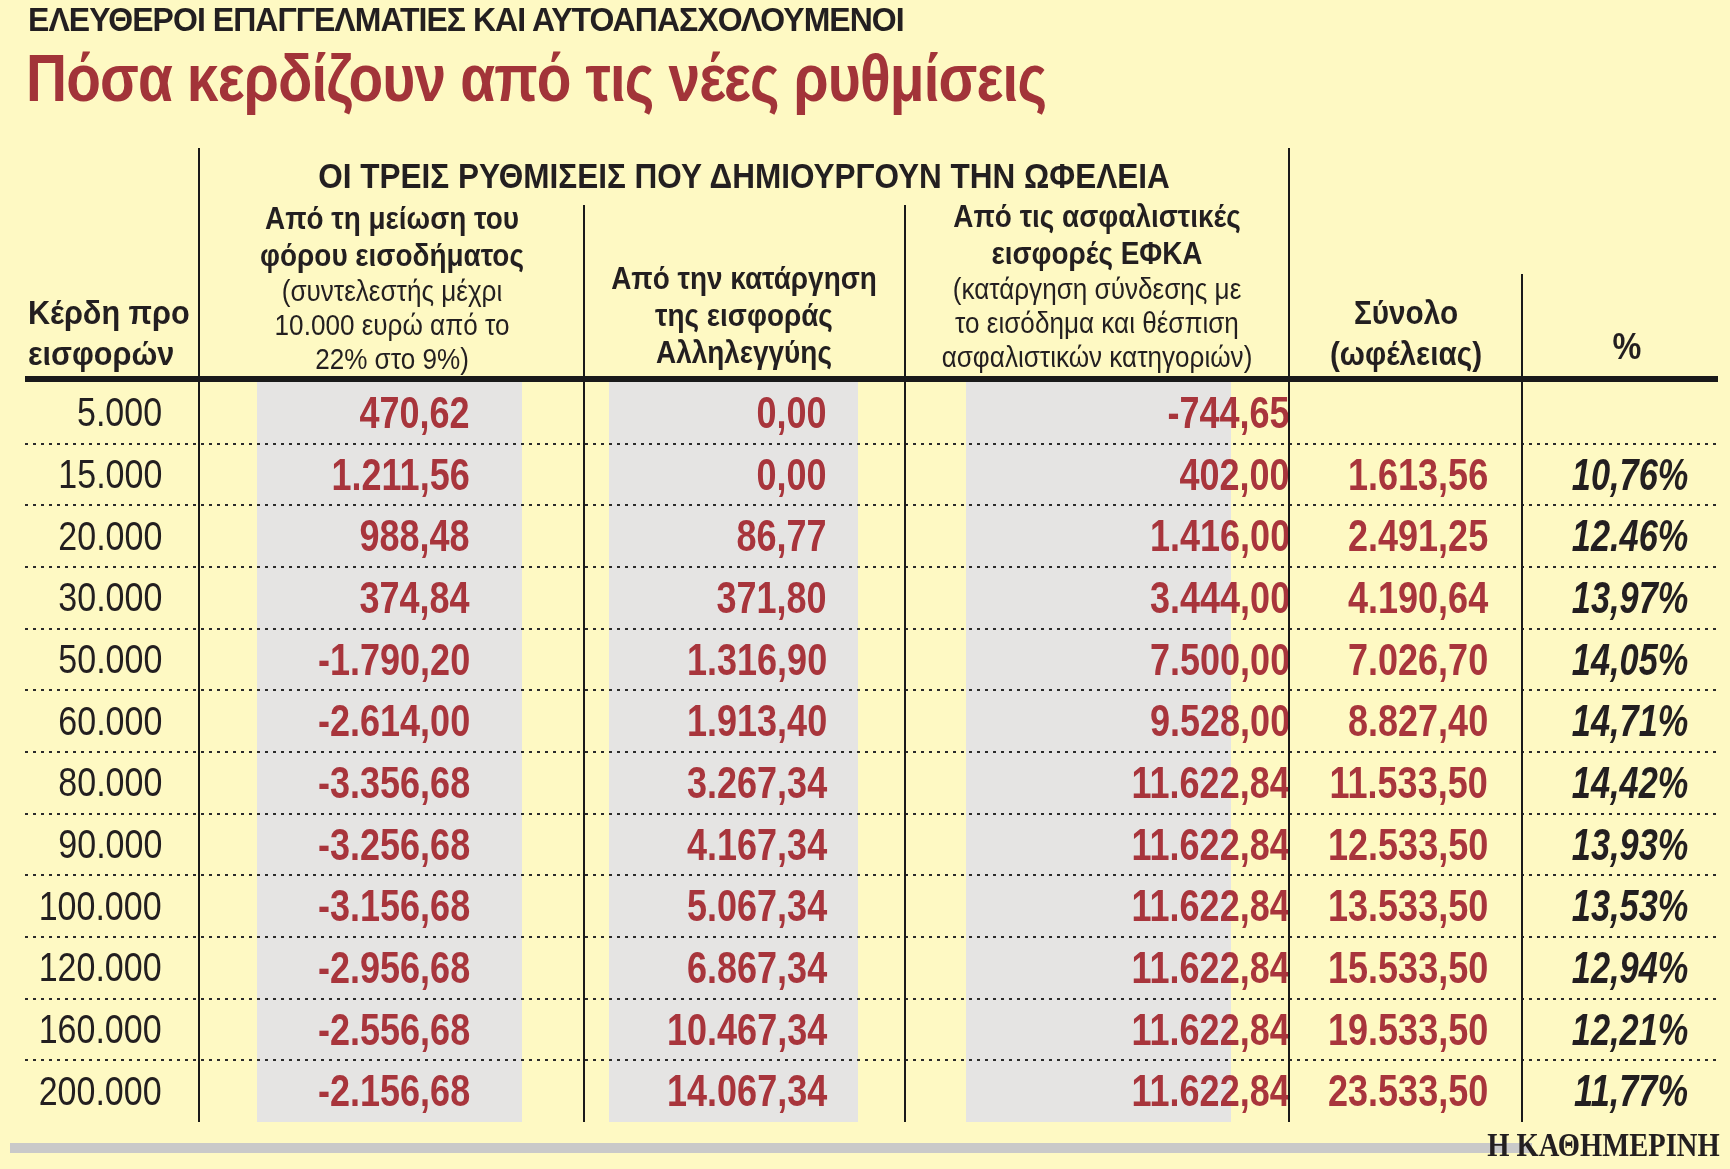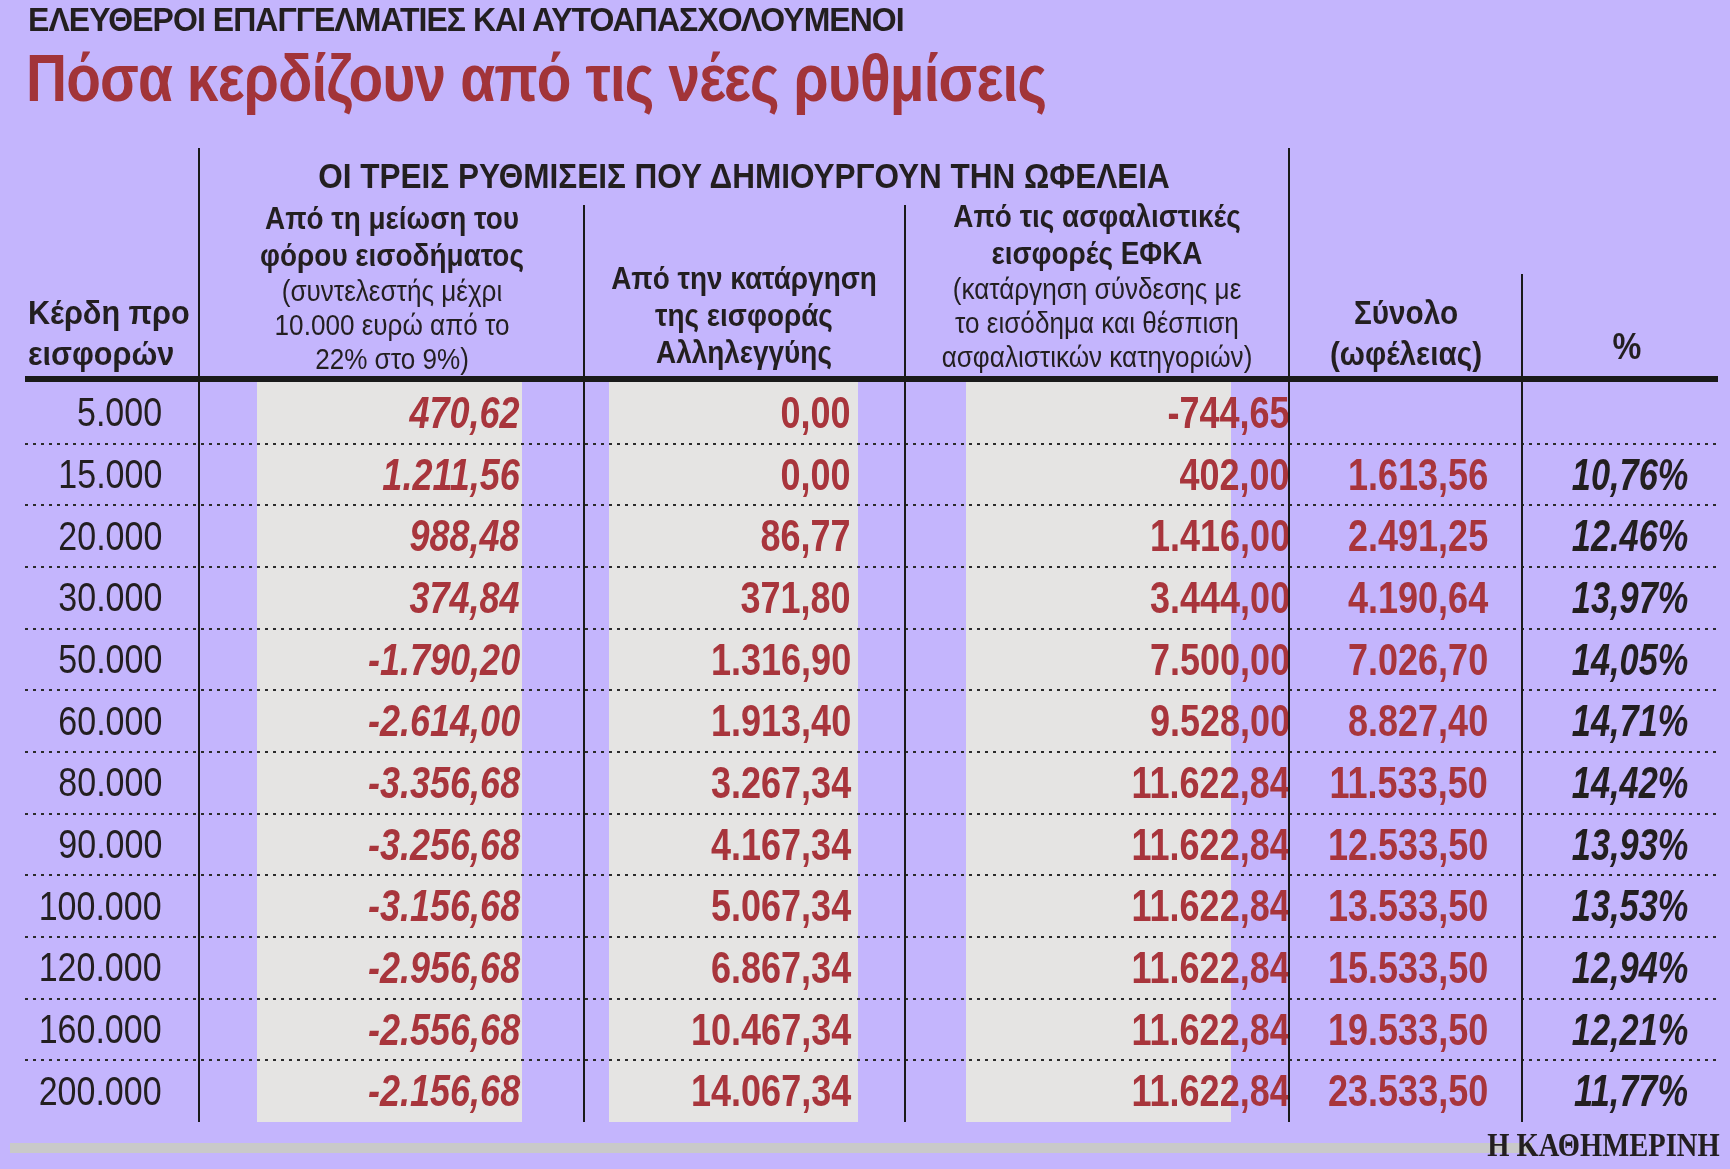--- a/index.html
+++ b/index.html
@@ -1,17 +1,17 @@
 <!DOCTYPE html>
 <html lang="el" style="--accent-red: #a23439; --number-red: #a8353c; --text-black: #231f20; --band-gray: #e5e4e3; --bar-gray: #c9c9c9; --line-black: #1a1a1a;"><head>
 <meta charset="utf-8">
 <style>
   html,body{margin:0;padding:0;background:#fff;}
   #stage{
-    position:relative;width:1730px;height:1169px;background:#c4b5fd;overflow:hidden;
+    position:relative;width:1730px;height:1169px;background:#fef9c3;overflow:hidden;
     font-family:"Liberation Sans",sans-serif;color:#231f20;
   }
   
   .kicker{
     position:absolute;left:28px;top:0px;font-size:34px;font-weight:700;
     letter-spacing:-1px;transform:scaleX(0.94);transform-origin:0 0;white-space:nowrap;
     color:var(--text-black,#231f20);
   }
   .title{
     position:absolute;left:26px;top:40px;font-size:66px;font-weight:700;
@@ -53,22 +53,22 @@
     position:absolute;left:25px;top:382px;width:1693px;height:740px;
     display:flex;flex-direction:column;z-index:3;
   }
   .trow{flex:1 1 0;display:flex;position:relative;}
   .trow:not(:last-child)::after{
     content:"";position:absolute;left:0;right:0;bottom:-1px;height:2px;
     background:repeating-linear-gradient(90deg,#2b2b2b 0 3px,transparent 3px 8px);
   }
   .cell{display:flex;align-items:center;justify-content:flex-end;}
   .c1{width:175px;padding-right:38px;}
-  .c2{width:384px;padding-right:64px;font-style:italic;}
-  .c3{width:321px;padding-right:54px;}
+  .c2{width:384px;padding-right:114px;}
+  .c3{width:321px;padding-right:78px;}
   .c4{width:385px;}
   .c5{width:234px;padding-right:36px;}
   .c6{width:194px;padding-right:30px;font-style:italic;}
   .cell{box-sizing:border-box;}
   .num{white-space:nowrap;transform:scaleX(0.8);transform-origin:100% 50%;
        font-size:45px;font-weight:700;color:var(--number-red,#a8353c);}
   .n-black{font-size:40px;font-weight:400;color:var(--text-black,#231f20);transform:scaleX(0.85);}
   .n-pct{font-size:44px;font-weight:700;color:var(--text-black,#231f20);transform:scaleX(0.78);}
   
   #source-bar{position:absolute;left:10px;top:1143px;width:1522px;height:10px;background:var(--bar-gray,#c9c9c9);}

